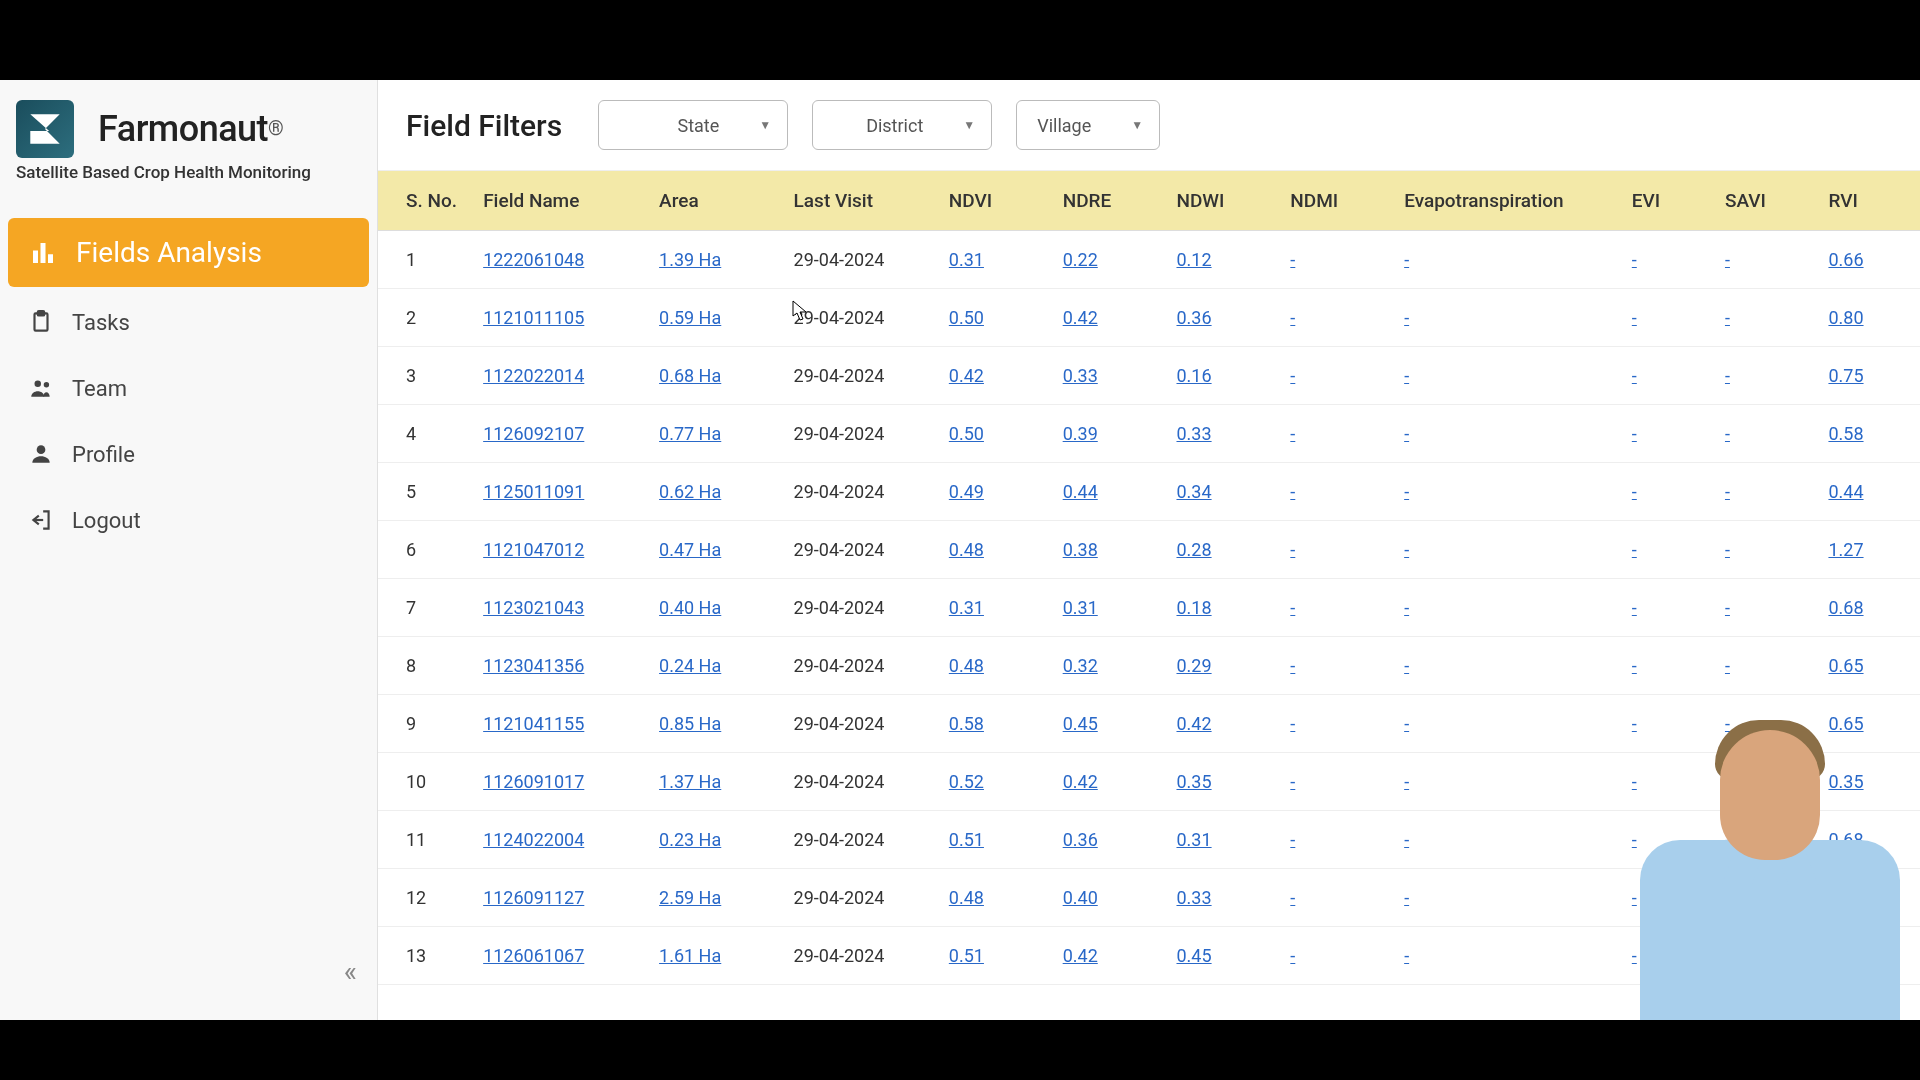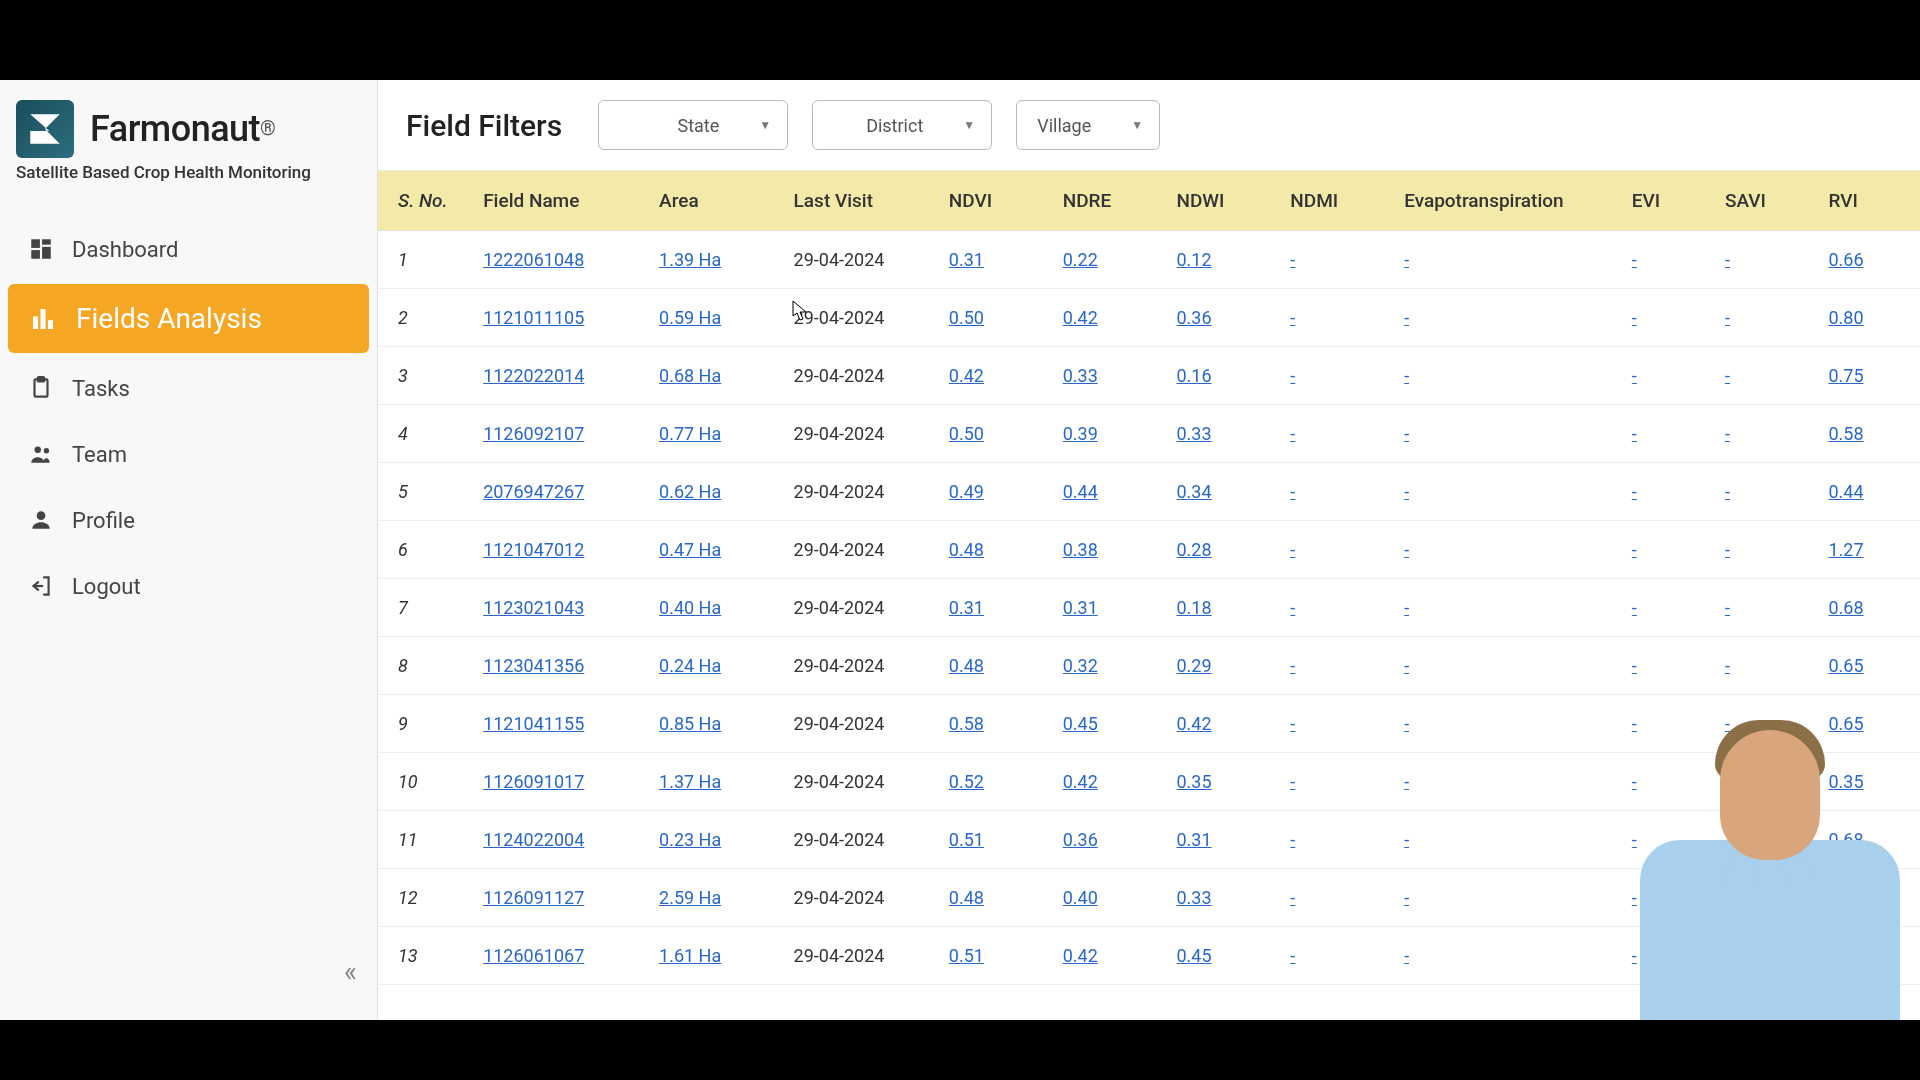--- a/index.html
+++ b/index.html
@@ -2,21 +2,21 @@
 <html><head>
 <meta charset="utf-8">
 <style>
 * { margin: 0; padding: 0; box-sizing: border-box; }
 body { font-family: -apple-system, BlinkMacSystemFont, 'Segoe UI', Roboto, sans-serif; background: #000; width: 1920px; height: 1080px; overflow: hidden; }
 .letterbox-top { height: 80px; background: #000; }
 .letterbox-bottom { height: 60px; background: #000; position: absolute; bottom: 0; left: 0; right: 0; }
 .app { position: absolute; top: 80px; left: 0; right: 0; bottom: 60px; background: #f5f5f5; display: flex; }
 .sidebar { width: 378px; background: #f8f8f8; border-right: 1px solid #e0e0e0; display: flex; flex-direction: column; }
 .brand { padding: 20px 16px 12px 16px; }
-.brand-row { display: flex; align-items: center; gap: 16px; }
+.brand-row { display: flex; align-items: center; gap: 24px; }
 .brand-logo { width: 58px; height: 58px; background: linear-gradient(135deg, #1a4d5c 0%, #2d6e7e 100%); border-radius: 6px; display: flex; align-items: center; justify-content: center; position: relative; }
 .brand-logo svg { width: 42px; height: 42px; }
 .brand-name { font-size: 36px; font-weight: 500; color: #222; letter-spacing: -0.5px; }
 .brand-reg { font-size: 20px; vertical-align: super; color: #555; }
 .brand-tag { font-size: 17px; color: #333; margin-top: 4px; font-weight: 500; }
 .nav { margin-top: 24px; padding: 0 8px; }
 .nav-item { display: flex; align-items: center; gap: 18px; padding: 18px 20px; font-size: 22px; color: #444; cursor: pointer; border-radius: 6px; margin-bottom: 4px; }
 .nav-item.active { background: #f5a623; color: #fff; font-size: 28px; font-weight: 400; }
 .nav-item .icon { width: 26px; height: 26px; display: flex; align-items: center; justify-content: center; }
 .nav-item.active .icon { width: 30px; height: 30px; }
@@ -42,21 +42,21 @@
 .cursor { position: absolute; top: 220px; left: 792px; width: 16px; height: 22px; z-index: 50; pointer-events: none; }
 .presenter { position: absolute; bottom: 0; right: 20px; width: 260px; height: 320px; z-index: 40; }
 .presenter-shape { width: 100%; height: 100%; position: relative; }
 .presenter-head { position: absolute; top: 30px; left: 50%; transform: translateX(-50%); width: 100px; height: 130px; background: #d9a57c; border-radius: 50px 50px 45px 45px; }
 .presenter-hair { position: absolute; top: 20px; left: 50%; transform: translateX(-50%); width: 110px; height: 60px; background: #8b6f47; border-radius: 55px 55px 20px 20px; }
 .presenter-body { position: absolute; bottom: 0; left: 50%; transform: translateX(-50%); width: 260px; height: 180px; background: #a8cfec; border-radius: 40px 40px 0 0; }
 .presenter-collar { position: absolute; bottom: 140px; left: 50%; transform: translateX(-50%); width: 60px; height: 40px; background: #a8cfec; }
 .presenter-collar::before, .presenter-collar::after { content: ''; position: absolute; top: 0; width: 30px; height: 45px; background: #a8cfec; }
 .presenter-collar::before { left: -10px; transform: skewX(-20deg); }
 .presenter-collar::after { right: -10px; transform: skewX(20deg); }
-th:nth-child(1), td:nth-child(1) { padding-left: 20px; width: 90px; font-style: italic; }
+th:nth-child(1), td:nth-child(1) { padding-left: 28px; width: 90px; }
 th:nth-child(2), td:nth-child(2) { width: 170px; }
 th:nth-child(3), td:nth-child(3) { width: 130px; }
 th:nth-child(4), td:nth-child(4) { width: 150px; }
 th:nth-child(5), td:nth-child(5) { width: 110px; }
 th:nth-child(6), td:nth-child(6) { width: 110px; }
 th:nth-child(7), td:nth-child(7) { width: 110px; }
 th:nth-child(8), td:nth-child(8) { width: 110px; }
 th:nth-child(9), td:nth-child(9) { width: 220px; }
 th:nth-child(10), td:nth-child(10) { width: 90px; }
 th:nth-child(11), td:nth-child(11) { width: 100px; }
@@ -78,31 +78,20 @@
             </svg>
         </div>
         <div>
           <span class="brand-name">Farmonaut</span><span class="brand-reg">®</span>
         </div>
       </div>
       <div class="brand-tag">Satellite Based Crop Health Monitoring</div>
     </div>
 
     <nav class="nav">
-      <div class="nav-item">
-        <span class="icon">
-            <svg viewBox="0 0 24 24" fill="currentColor">
-              <rect x="3" y="3" width="8" height="8"></rect>
-              <rect x="13" y="3" width="8" height="5"></rect>
-              <rect x="13" y="10" width="8" height="11"></rect>
-              <rect x="3" y="13" width="8" height="8"></rect>
-            </svg>
-          </span>
-        <span>Dashboard</span>
-      </div>
       <div class="nav-item active">
         <span class="icon">
             <svg viewBox="0 0 24 24" fill="currentColor">
               <rect x="4" y="10" width="4" height="10"></rect>
               <rect x="10" y="4" width="4" height="16"></rect>
               <rect x="16" y="13" width="4" height="7"></rect>
             </svg>
           </span>
         <span>Fields Analysis</span>
       </div>
@@ -239,21 +228,21 @@
               <td><span class="link">0.39</span></td>
               <td><span class="link">0.33</span></td>
               <td><span class="link dash">-</span></td>
               <td><span class="link dash">-</span></td>
               <td><span class="link dash">-</span></td>
               <td><span class="link dash">-</span></td>
               <td><span class="link">0.58</span></td>
             </tr>
             <tr>
               <td>5</td>
-              <td><span class="link">2076947267</span></td>
+              <td><span class="link">1125011091</span></td>
               <td><span class="link">0.62 Ha</span></td>
               <td>29-04-2024</td>
               <td><span class="link">0.49</span></td>
               <td><span class="link">0.44</span></td>
               <td><span class="link">0.34</span></td>
               <td><span class="link dash">-</span></td>
               <td><span class="link dash">-</span></td>
               <td><span class="link dash">-</span></td>
               <td><span class="link dash">-</span></td>
               <td><span class="link">0.44</span></td>

